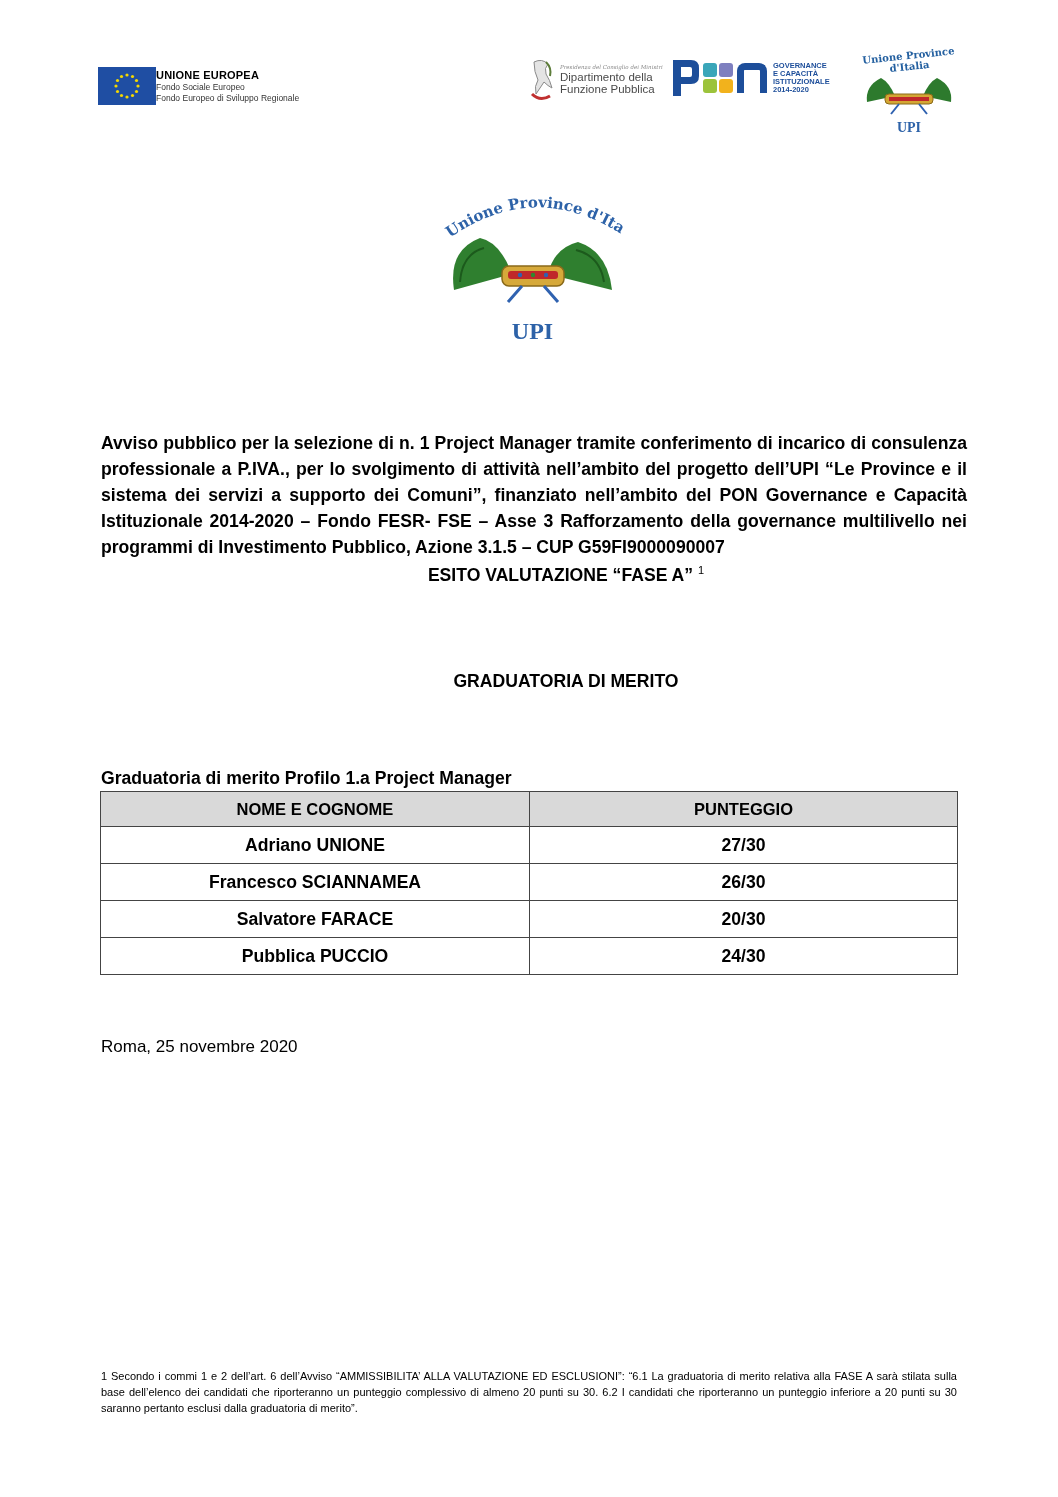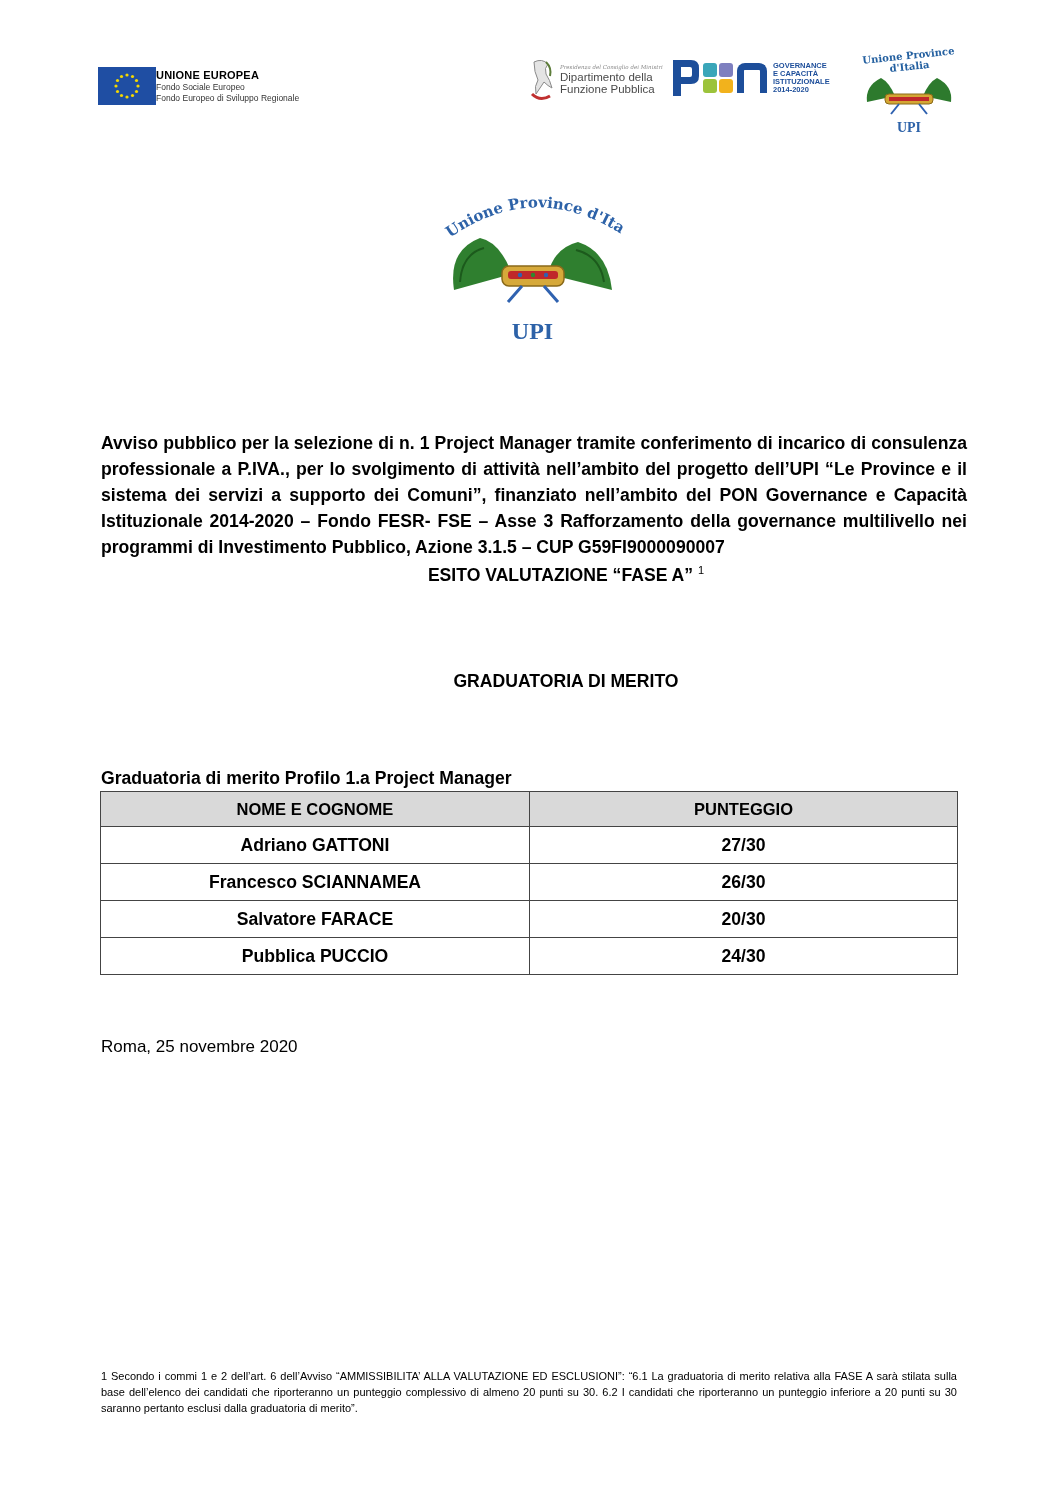--- a/index.html
+++ b/index.html
@@ -173,21 +173,21 @@
 
 <table class="grad">
   <thead>
     <tr>
       <th>NOME E COGNOME</th>
       <th>PUNTEGGIO</th>
     </tr>
   </thead>
   <tbody>
     <tr>
-      <td>Adriano GATTONI</td>
+      <td>Adriano UNIONE</td>
       <td>27/30</td>
     </tr>
     <tr>
       <td>Francesco SCIANNAMEA</td>
       <td>26/30</td>
     </tr>
     <tr>
       <td>Salvatore FARACE</td>
       <td>20/30</td>
     </tr>

